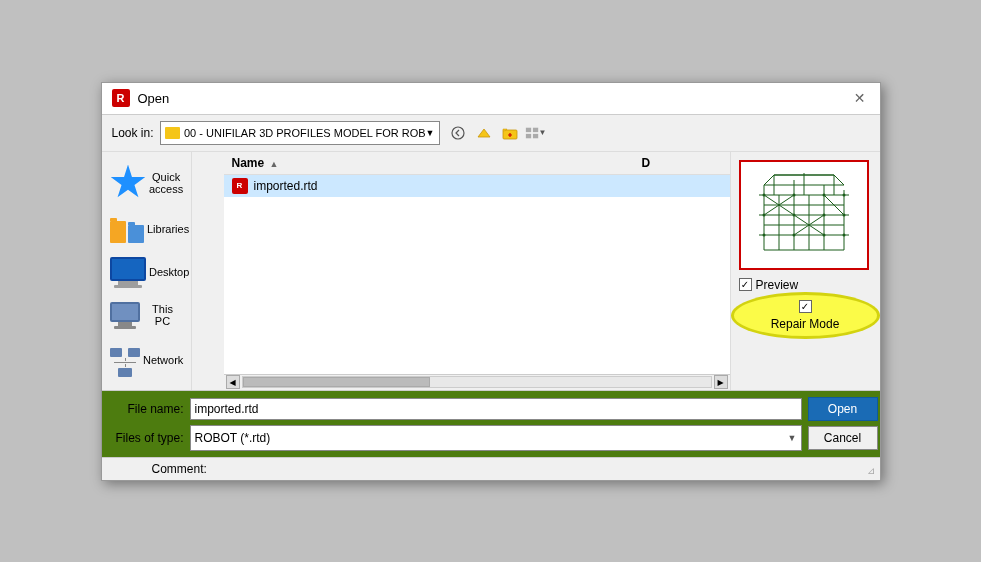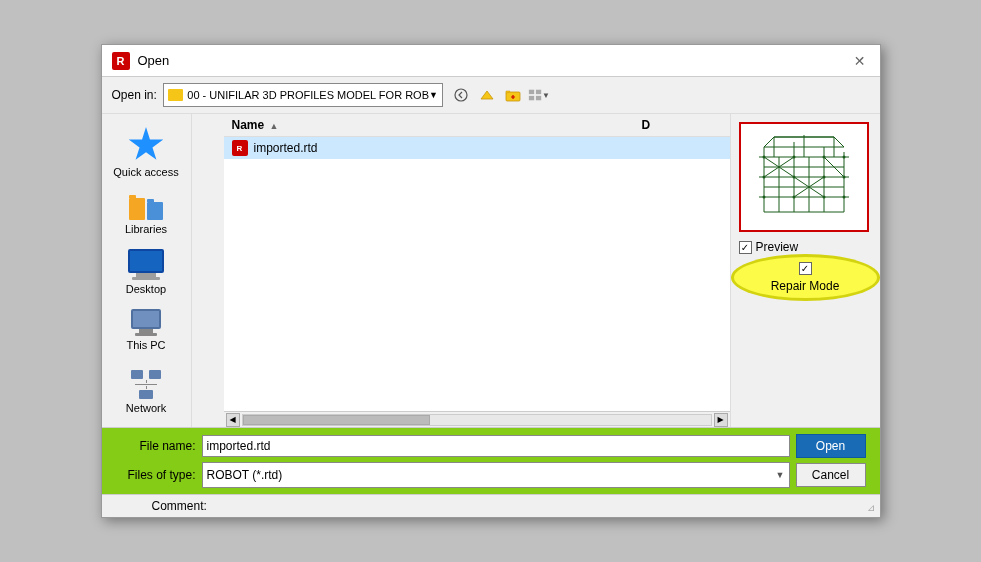--- a/index.html
+++ b/index.html
@@ -141,21 +141,21 @@
       border-right: 1px solid #ddd;
       padding: 8px 0;
       display: flex;
       flex-direction: column;
       align-items: center;
       gap: 4px;
     }
     .sidebar-item {
       width: 80px;
       display: flex;
-      flex-direction: column;
+      flex-direction: row;
       align-items: center;
       gap: 3px;
       padding: 5px 4px;
       cursor: pointer;
       border-radius: 2px;
     }
     .sidebar-item-label {
       font-size: 11px;
       color: #000;
       text-align: center;
@@ -304,21 +304,21 @@
       height: 110px;
       border: 2px solid #c00;
       background: #fff;
       display: flex;
       align-items: center;
       justify-content: center;
       overflow: hidden;
     }
     .preview-checkbox-row {
       display: flex;
-      align-items: flex-end;
+      align-items: center;
       gap: 4px;
     }
     .checkbox {
       width: 13px;
       height: 13px;
       border: 1px solid #666;
       background: #fff;
       display: flex;
       align-items: center;
       justify-content: center;
@@ -347,23 +347,23 @@
       left: -8px;
       right: -8px;
       bottom: -8px;
       background: rgba(255, 255, 0, 0.7);
       border-radius: 50%;
       border: 3px solid rgba(200, 200, 0, 0.8);
       pointer-events: none;
     }
 
     .bottom-form {
-      background: #84cc16;
+      background: #4d7c0f;
       border-top: 1px solid #ccc;
-      padding: 6px 14px;
+      padding: 6px 2px;
       display: flex;
       flex-direction: column;
       gap: 4px;
     }
     .form-row {
       display: flex;
       align-items: center;
       gap: 6px;
     }
     .form-label {
@@ -458,21 +458,21 @@
 
   <div class="title-bar">
     <div class="title-bar-left">
       <div class="app-icon">R</div>
       <span class="title-text">Open</span>
     </div>
     <div class="close-btn">✕</div>
   </div>
 
   <div class="toolbar">
-    <span class="look-in-label">Open in:</span>
+    <span class="look-in-label">Look in:</span>
     <div class="look-in-dropdown">
       <div class="look-in-dropdown-inner">
         <div class="folder-icon-sm"></div>
         <span style="font-size:11px;overflow:hidden;white-space:nowrap;">00 - UNIFILAR 3D PROFILES MODEL FOR ROBO</span>
       </div>
       <span style="font-size:9px;">▼</span>
     </div>
     <div class="toolbar-icons">
       <div class="toolbar-btn" title="Go back">
         <svg width="14" height="14" viewBox="0 0 14 14">

